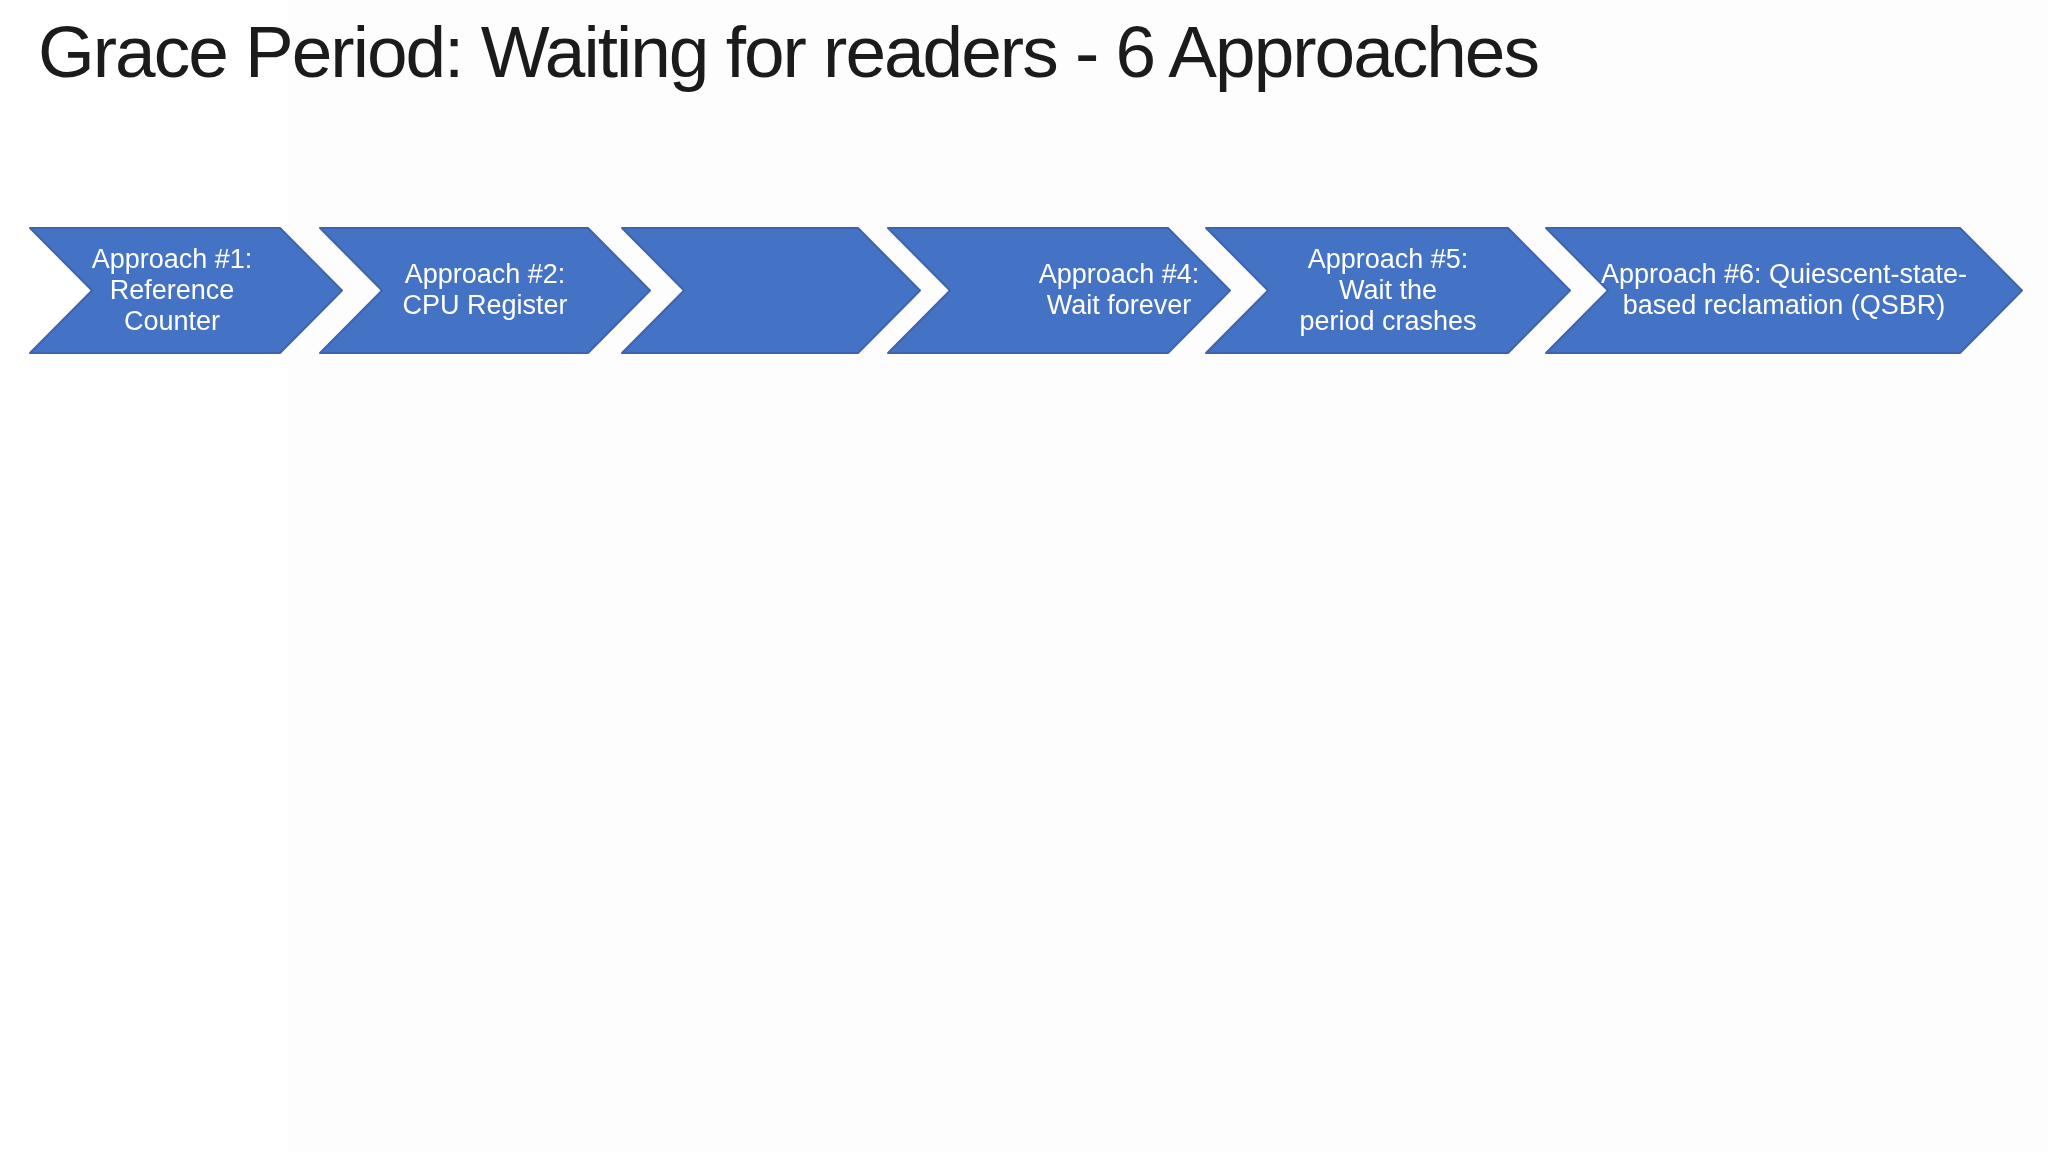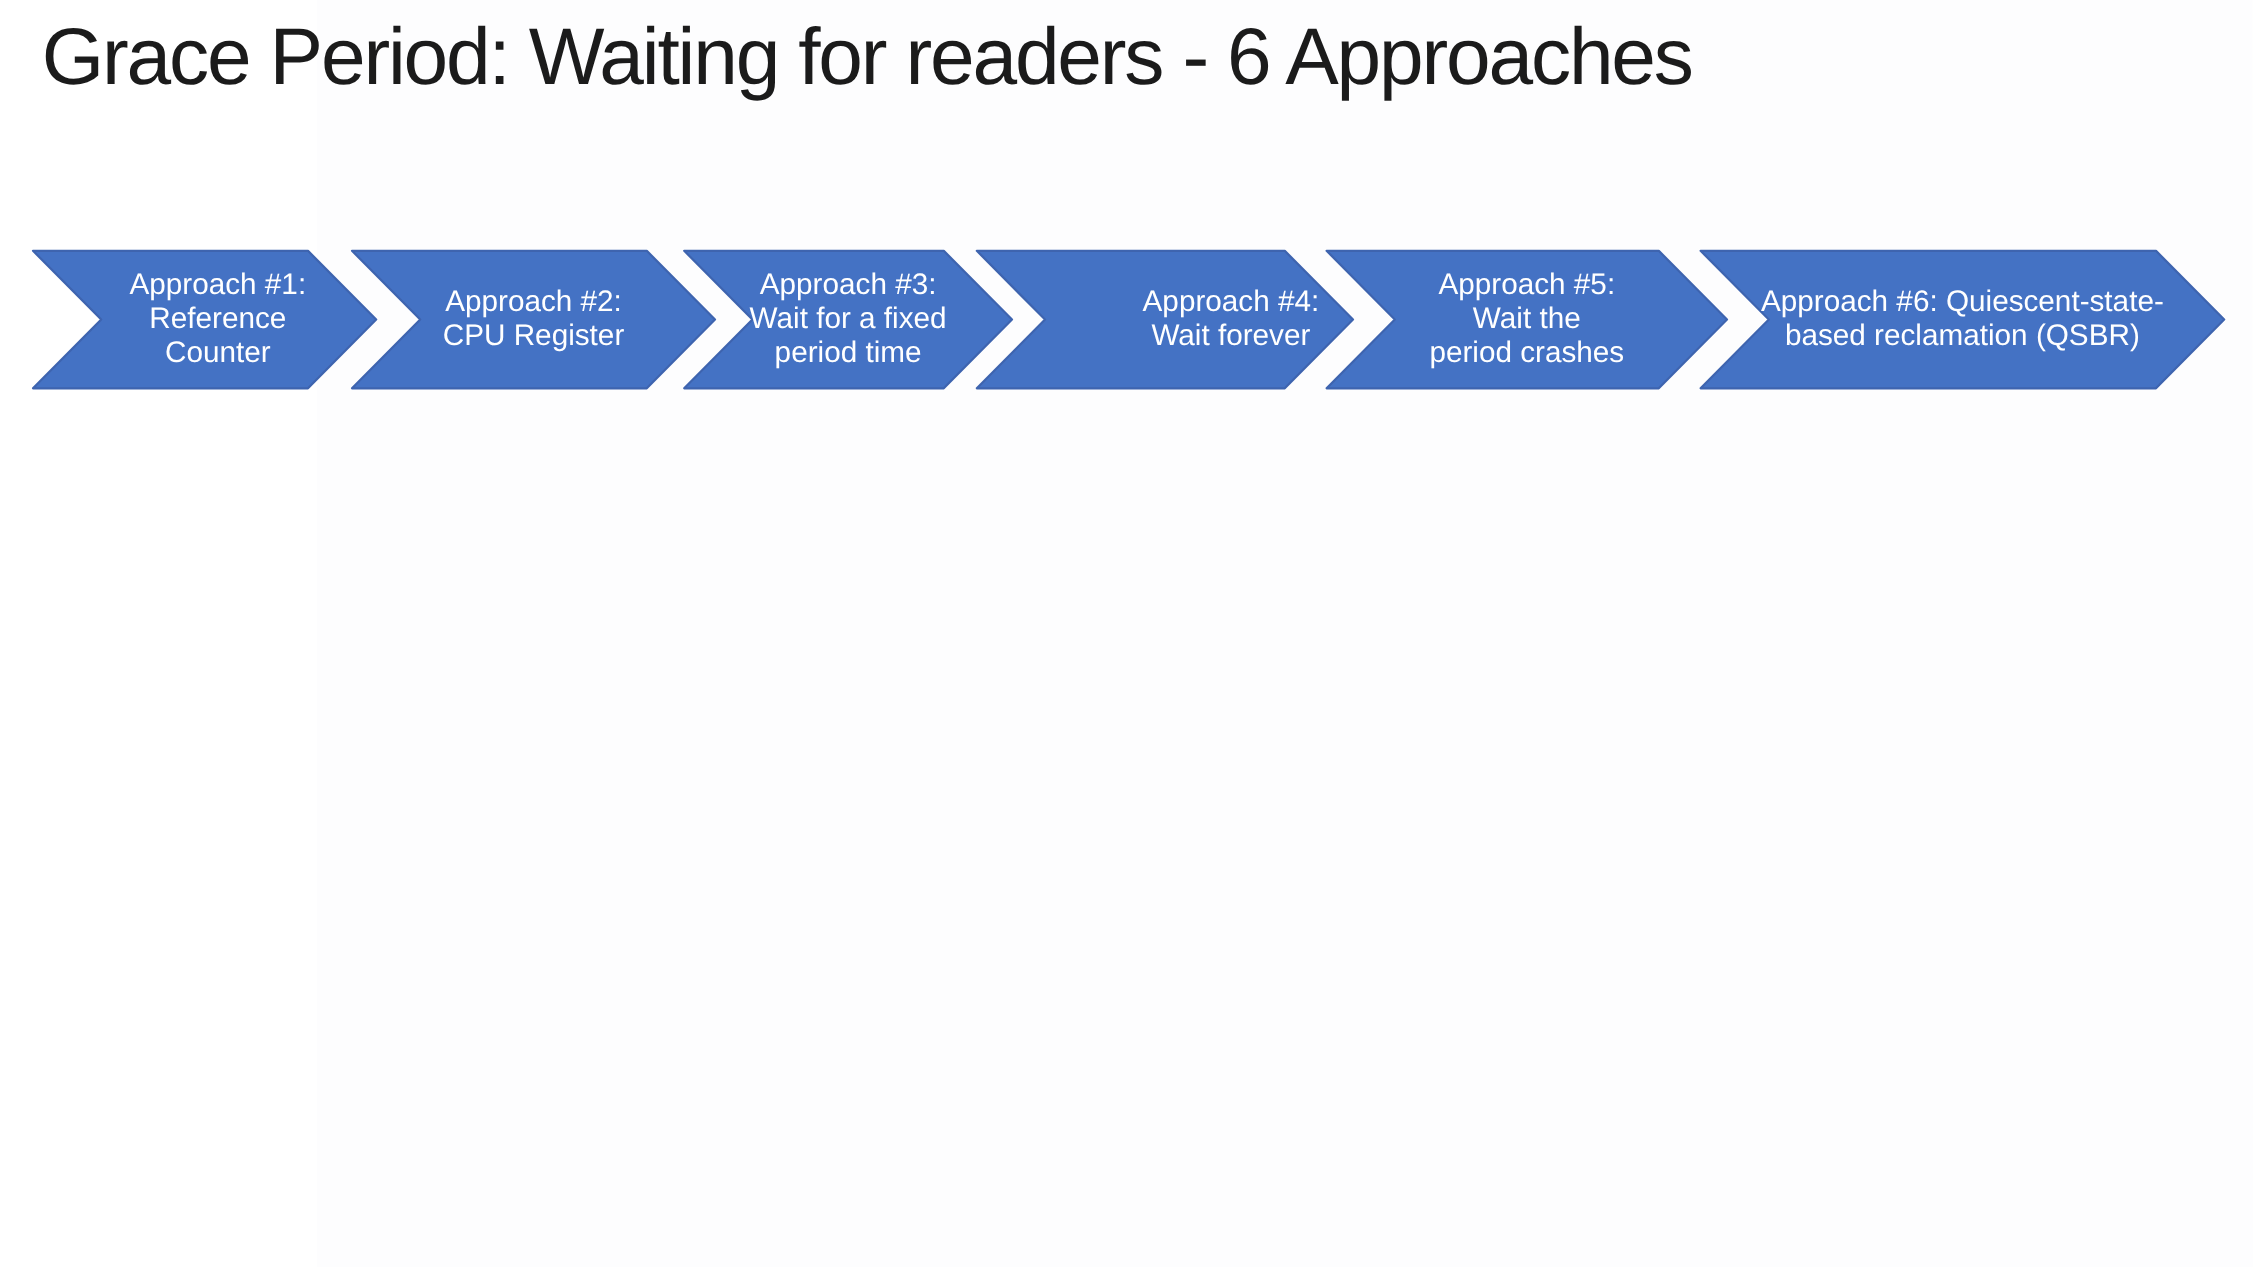--- a/index.html
+++ b/index.html
@@ -74,30 +74,27 @@
 
   <svg id="chevron-svg" viewBox="0 0 2048 1152" xmlns="http://www.w3.org/2000/svg">
     <polygon points="30,228 280,228 342,290.5 280,353 30,353 92,290.5"></polygon>
     <polygon points="320,228 588,228 650,290.5 588,353 320,353 382,290.5"></polygon>
     <polygon points="622,228 858,228 920,290.5 858,353 622,353 684,290.5"></polygon>
     <polygon points="888,228 1168,228 1230,290.5 1168,353 888,353 950,290.5"></polygon>
     <polygon points="1206,228 1508,228 1570,290.5 1508,353 1206,353 1268,290.5"></polygon>
     <polygon points="1546,228 1960,228 2022,290.5 1960,353 1546,353 1608,290.5"></polygon>
   </svg>
 
-  <div class="chev-label w240" style="left:198px">Approach #1:
+  <div class="chev-label w240" style="left:172px">Approach #1:
 Reference
 Counter</div>
 
   <div class="chev-label w240" style="left:485px">Approach #2:
 CPU Register</div>
 
-  <div class="chev-label w260" style="left:771px">Approach #3:
-Wait for a fixed
-period time</div>
 
   <div class="chev-label w240" style="left:1119px">Approach #4:
 Wait forever</div>
 
   <div class="chev-label w260" style="left:1388px">Approach #5:
 Wait the
 period crashes</div>
 
   <div class="chev-label w440" style="left:1784px">Approach #6: Quiescent-state-
 based reclamation (QSBR)</div>

